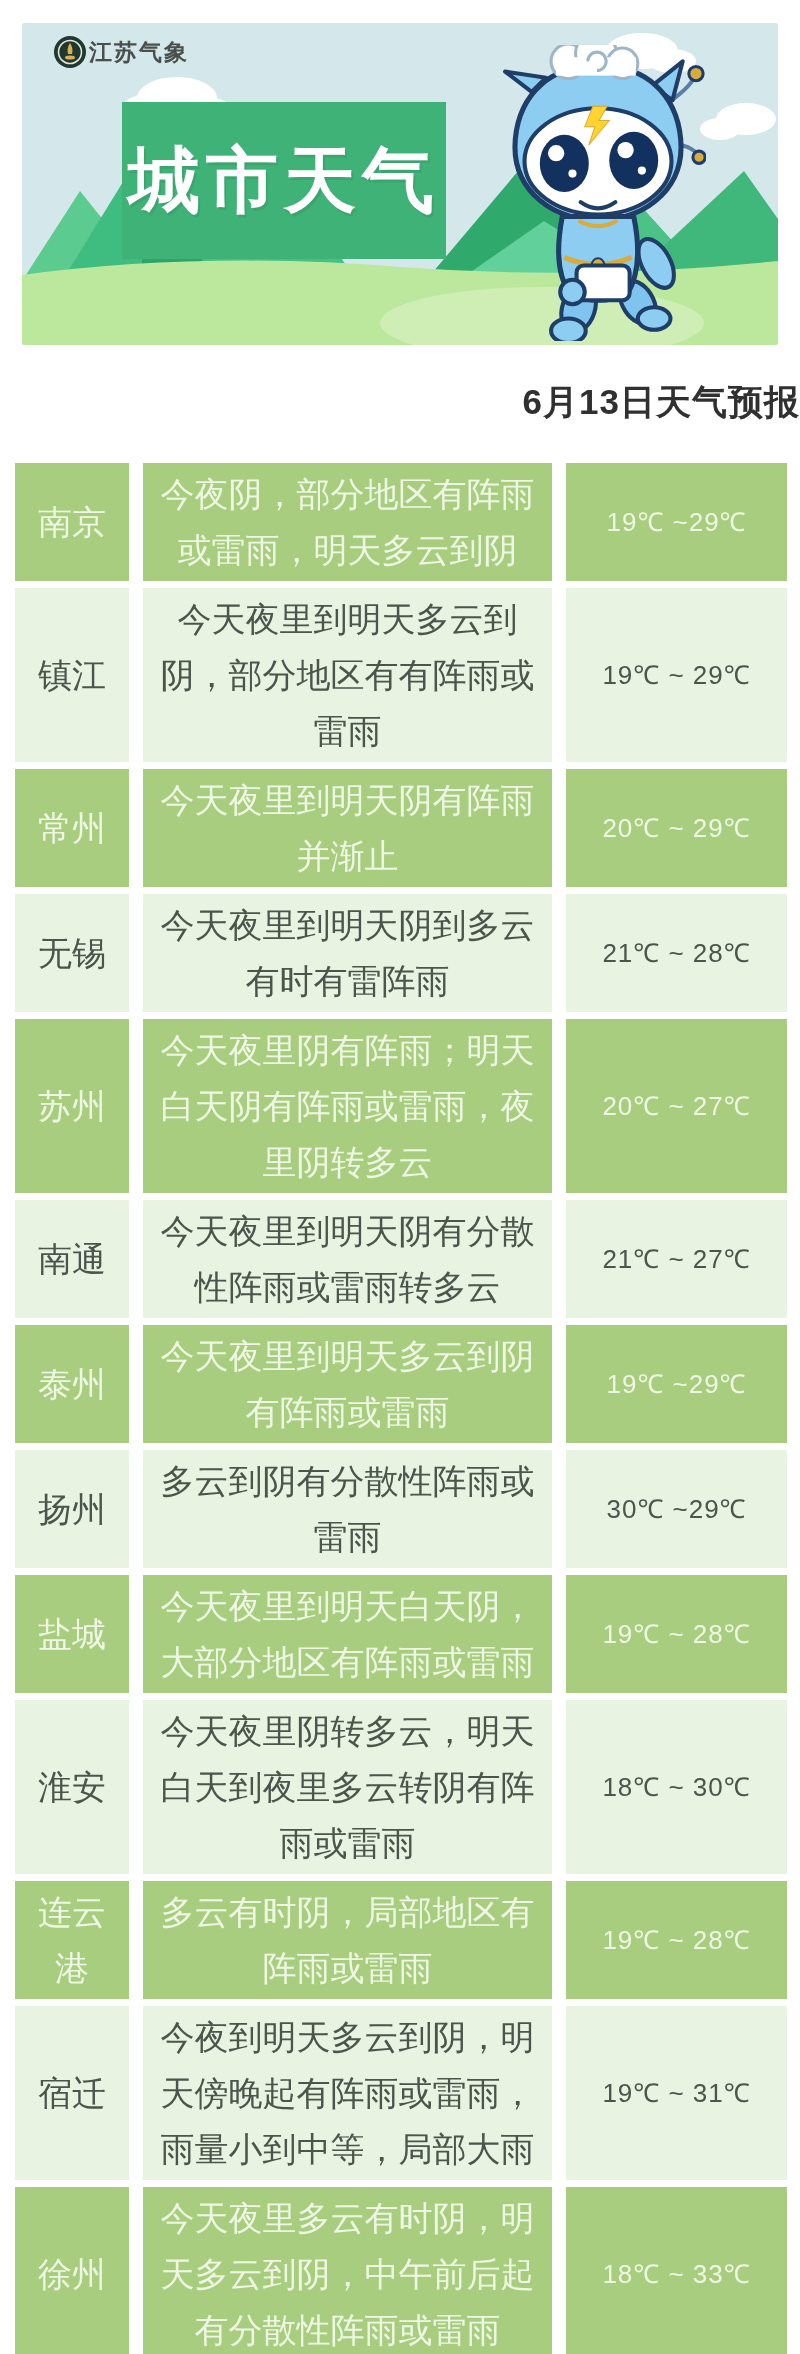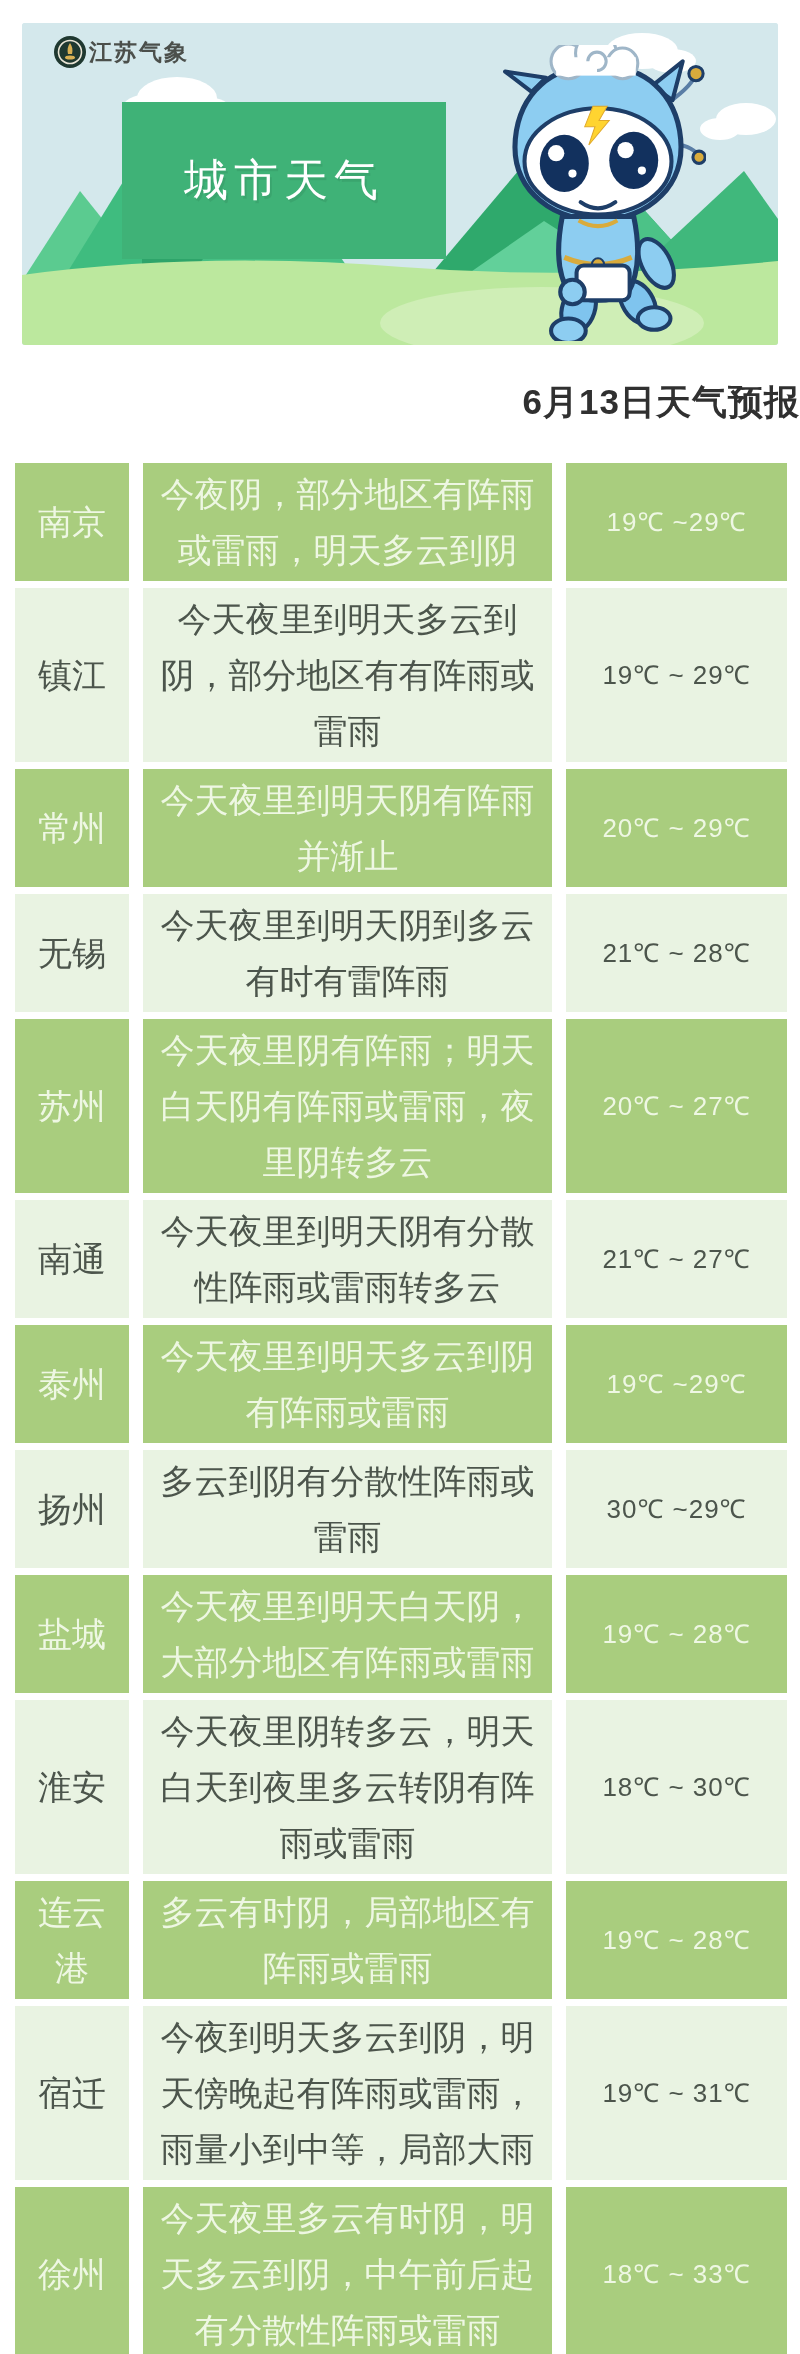--- a/index.html
+++ b/index.html
@@ -28,21 +28,21 @@
   }
   .banner-logo .logo-label{
     font-size:23px; font-weight:700; color:#4b4f4b; letter-spacing:2px;
   }
   .banner-title-card{
     position:absolute; left:100px; top:79px; width:324px; height:157px;
     background:var(--banner-title-bg);
     display:flex; align-items:center; justify-content:center;
   }
   .banner-title-card .banner-title{
-    color:var(--banner-title-text); font-size:44px; font-weight:400;
+    color:var(--banner-title-text); font-size:72px; font-weight:700;
     letter-spacing:6px; text-shadow:2px 3px 0 rgba(0,0,0,0.07);
     white-space:nowrap;
   }
   .mascot{position:absolute; left:468px; top:22px; width:216px; height:296px;}
   
   .page-title{
     margin:34px 0 0 0; text-align:right;
     font-size:35px; font-weight:700; color:var(--title-text);
     letter-spacing:1px;
   }

